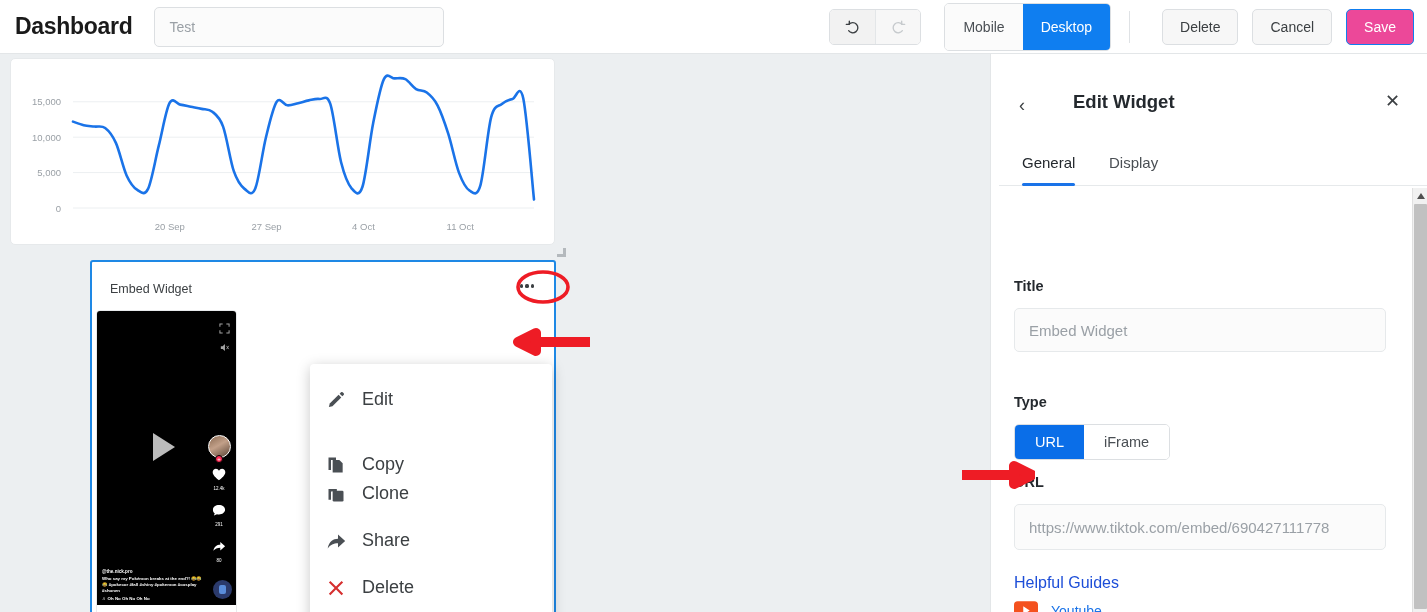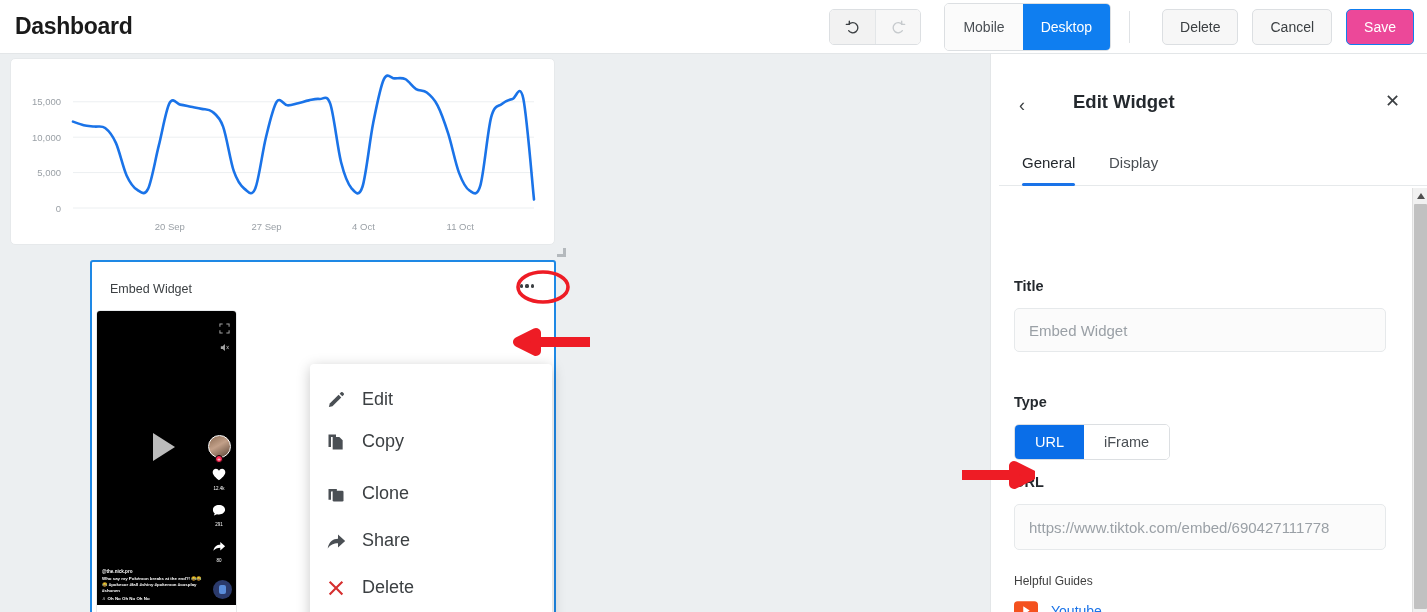--- a/index.html
+++ b/index.html
@@ -220,21 +220,21 @@
     position: absolute; display: flex; height: 36px;
     border: 1px solid #dcdfe2; border-radius: 5px; overflow: hidden;
   }
   .tseg {
     padding: 0 20px; display: flex; align-items: center;
     font-size: 14.5px; color: #4a4f54; background: #fff; cursor: pointer;
     border: none; font-family: "Liberation Sans", sans-serif;
   }
   .tseg.active { background: #0a6ee8; color: #fff; }
   .guides-label {
-    position: absolute; left: 1013px; font-size: 12px; color: #404040;
+    position: absolute; left: 1013px; font-size: 16px; color: #1d4ed8;
   }
   .guide-row {
     position: absolute; display: flex; align-items: center; gap: 13px;
     cursor: pointer;
   }
   .guide-link { font-size: 14px; color: #1a73e8; }
 
   
   .scrollbar {
     position: absolute; right: 0; top: 134px; width: 15px; height: 478px;
@@ -249,20 +249,21 @@
     background: #c1c1c1; border-radius: 1px;
   }
 </style>
 </head>
 <body>
 
 <div id="app">
 
   <div class="topbar">
     <div class="dash-title">Dashboard</div>
+    <input class="name-input" value="Test" style="">
 
     <div class="topbar-right">
       <div class="btn-group">
         <button class="iconbtn">
           <svg width="17" height="17" viewBox="0 0 24 24">
             <path d="M7.5 7.5 L7.5 3.2 M7.5 7.5 L3.2 7.5" stroke="#3c4043" stroke-width="1.9" fill="none" stroke-linecap="round"></path>
             <path d="M7 7.5 A7.2 7.2 0 1 1 6.5 16.5" stroke="#3c4043" stroke-width="1.9" fill="none" stroke-linecap="round"></path>
           </svg>
         </button>
         <button class="iconbtn disabled">
@@ -372,21 +373,21 @@
       <div class="ctxitem" style="top:12px">
         <span class="ctxicon">
           <svg width="20" height="20" viewBox="0 0 24 24">
             <path d="M3.5 20.5l1-4.2L15.1 5.7l3.2 3.2L7.7 19.5z" fill="#4a4f54"></path>
             <path d="M16.4 4.4l1.6-1.6a1.4 1.4 0 0 1 2 0l1.2 1.2a1.4 1.4 0 0 1 0 2l-1.6 1.6z" fill="#4a4f54"></path>
           </svg>
         </span>
         <span class="ctxlabel">Edit</span>
       </div>
 
-      <div class="ctxitem" style="top:54px">
+      <div class="ctxitem" style="top:77px">
         <span class="ctxicon">
           <svg width="20" height="20" viewBox="0 0 24 24">
             <path d="M3 3h9v3H6v12H3z" fill="#4a4f54"></path>
             <path d="M8 6h8l4 4v11H8z" fill="#4a4f54"></path>
           </svg>
         </span>
         <span class="ctxlabel">Copy</span>
       </div>
 
       <div class="ctxitem" style="top:106px">

